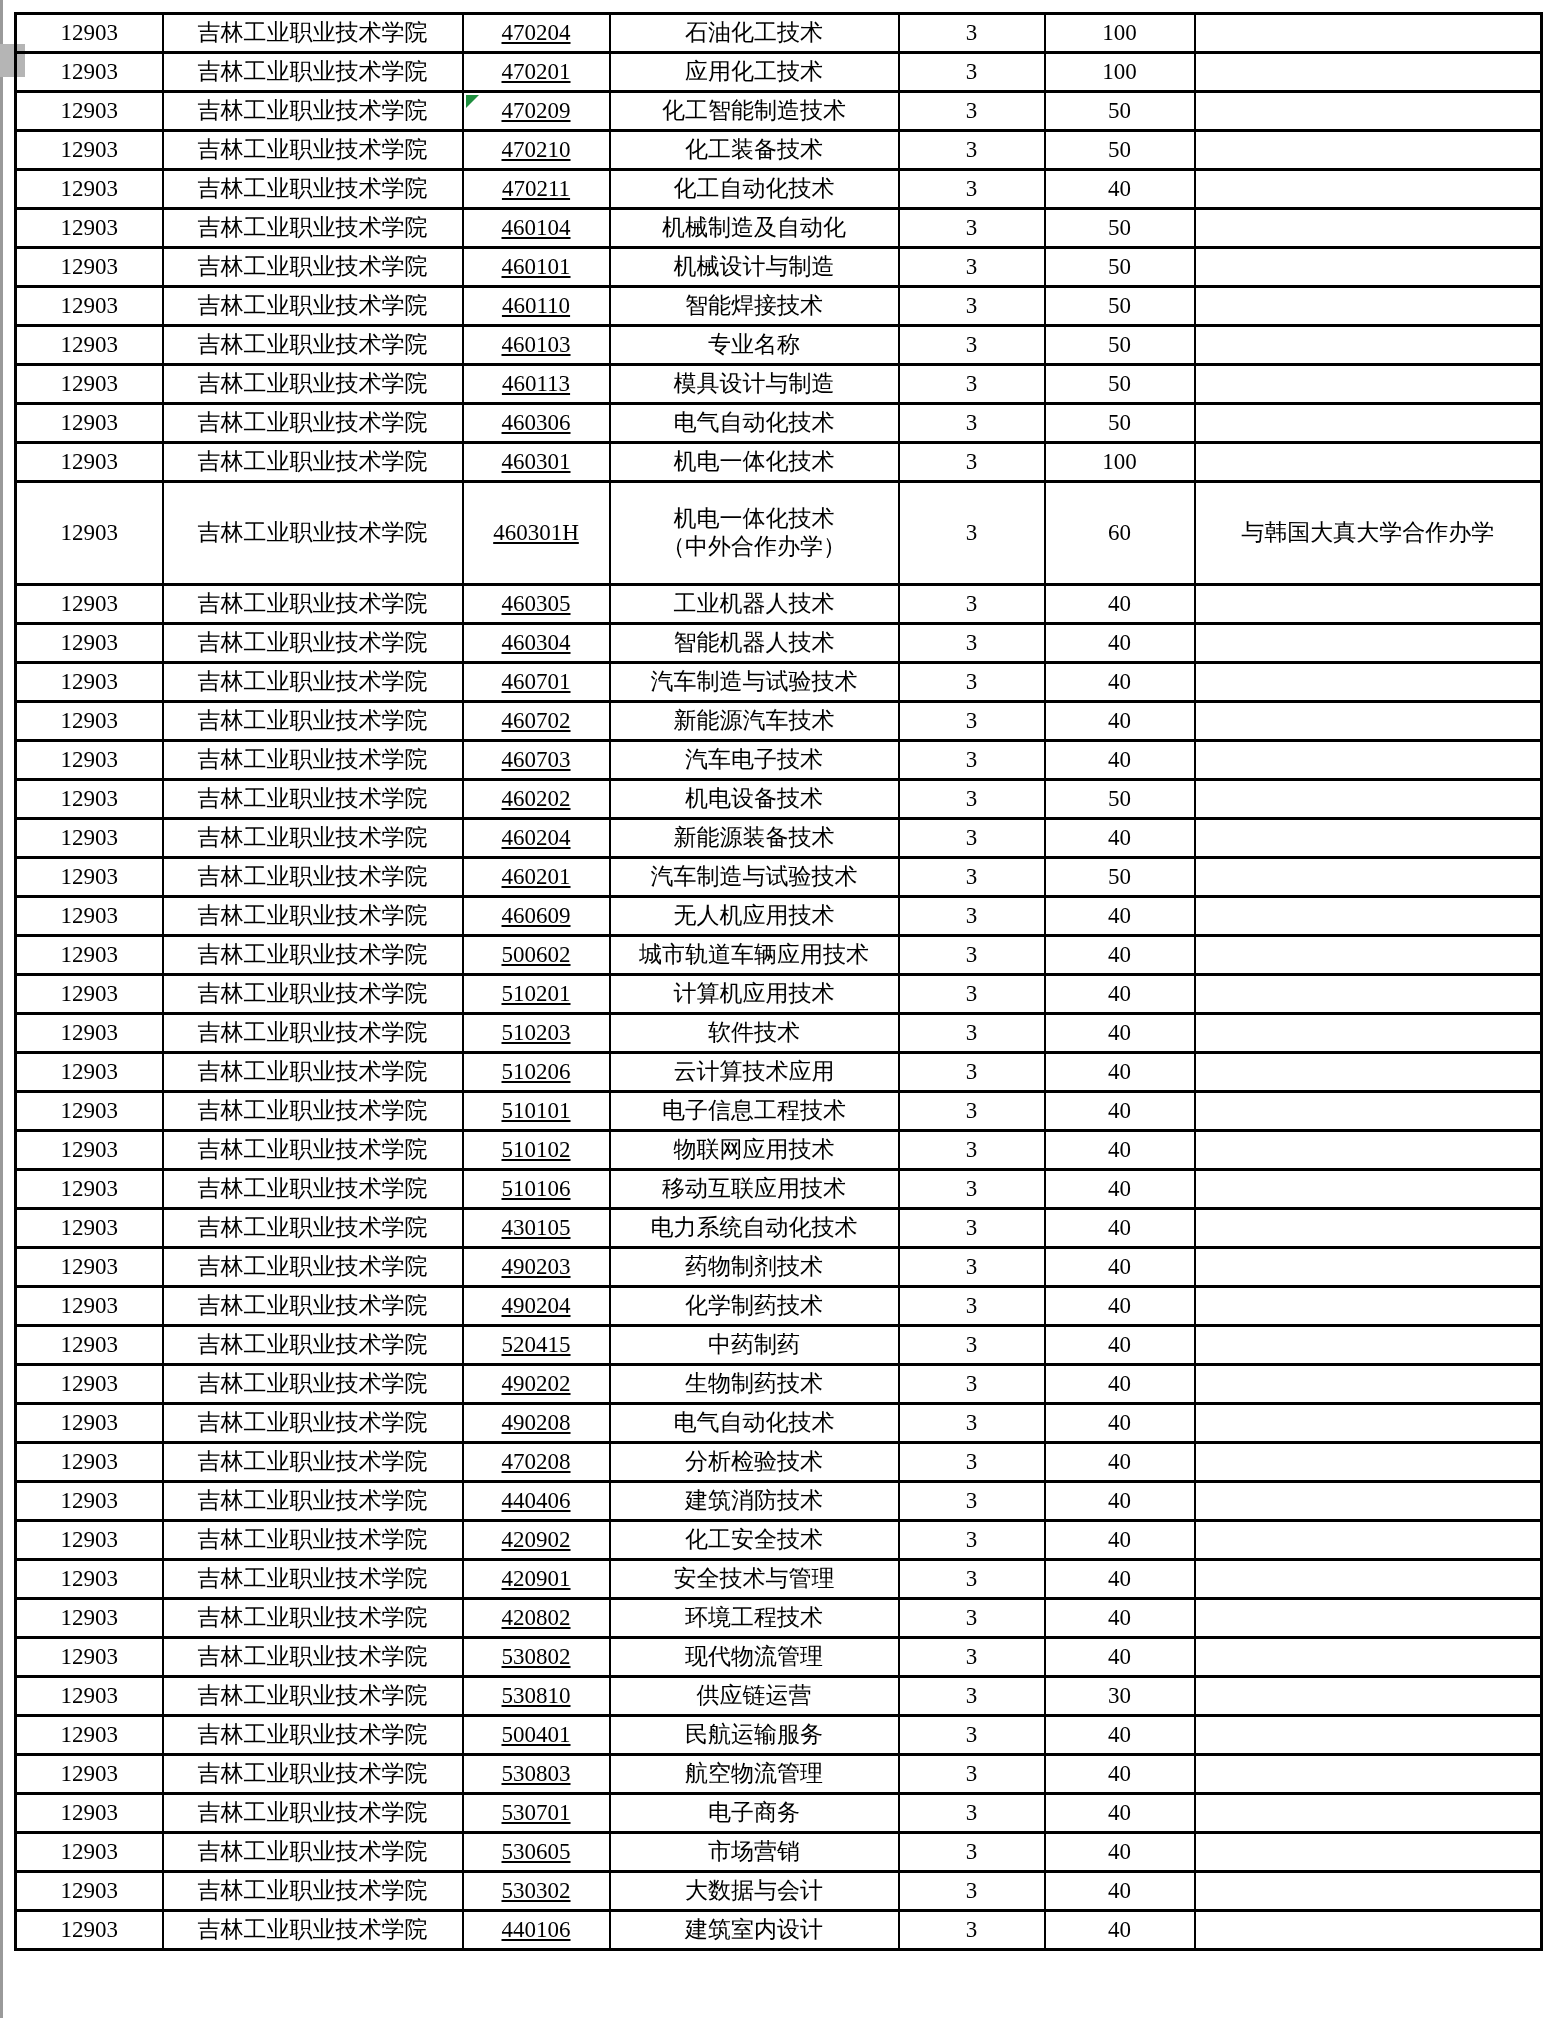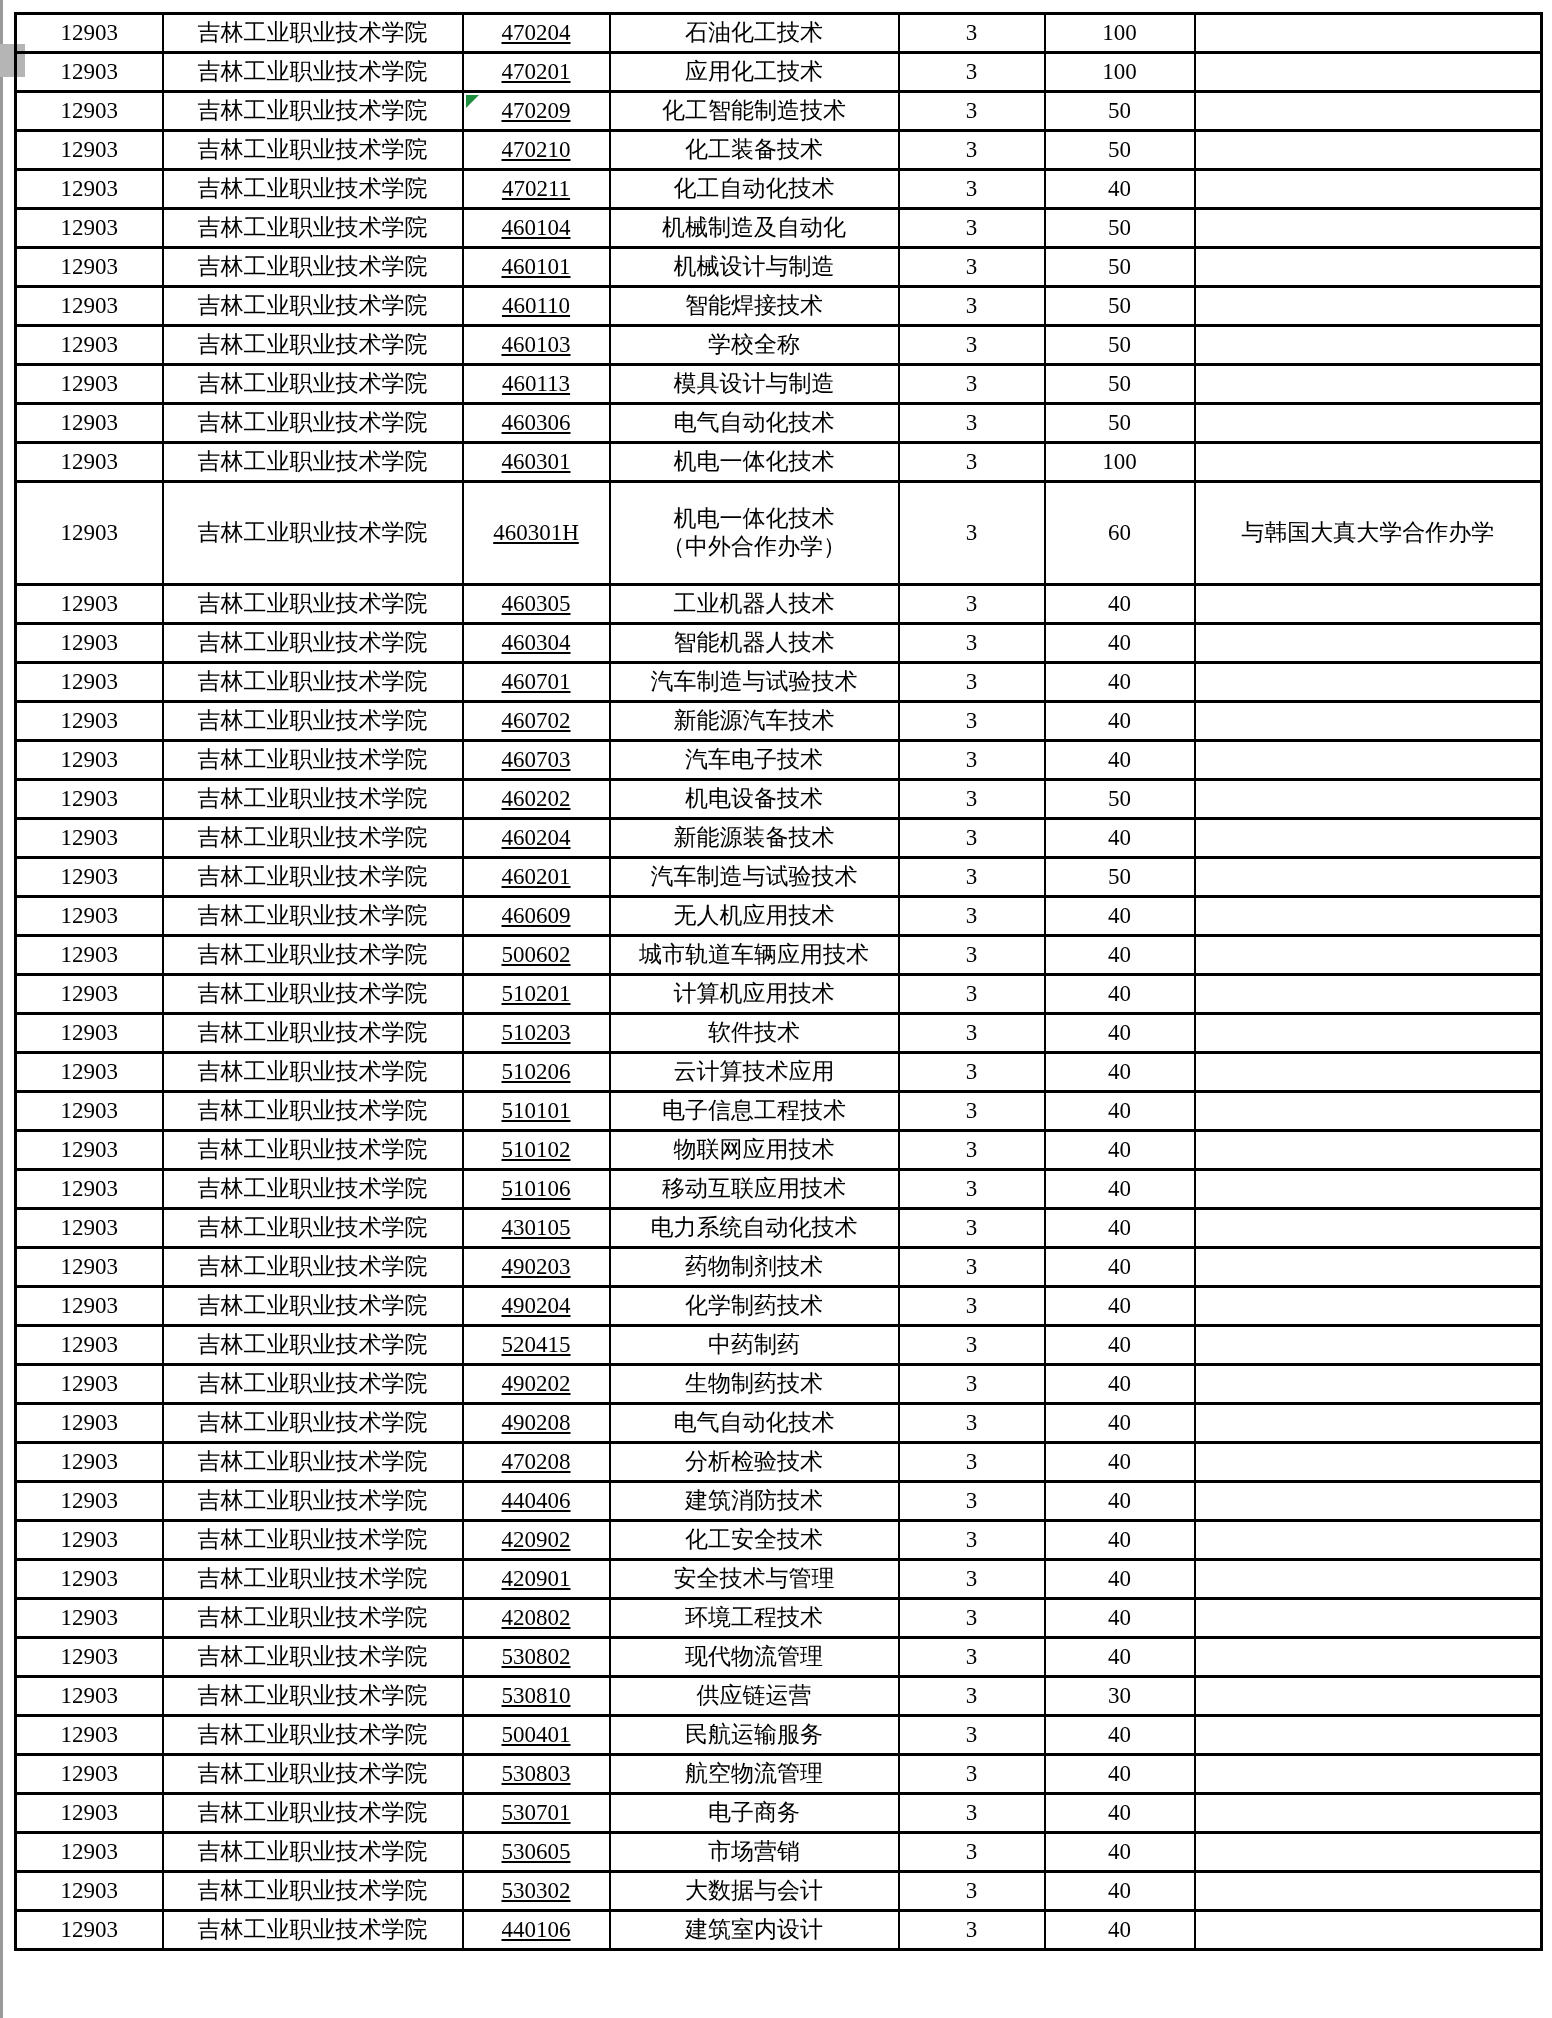--- a/index.html
+++ b/index.html
@@ -125,21 +125,21 @@
     <td class="major-code">460110</td>
     <td>智能焊接技术</td>
     <td>3</td>
     <td>50</td>
     <td></td>
   </tr>
       <tr>
     <td>12903</td>
     <td>吉林工业职业技术学院</td>
     <td class="major-code">460103</td>
-    <td>学校全称</td>
+    <td>专业名称</td>
     <td>3</td>
     <td>50</td>
     <td></td>
   </tr>
       <tr>
     <td>12903</td>
     <td>吉林工业职业技术学院</td>
     <td class="major-code">460113</td>
     <td>模具设计与制造</td>
     <td>3</td>

